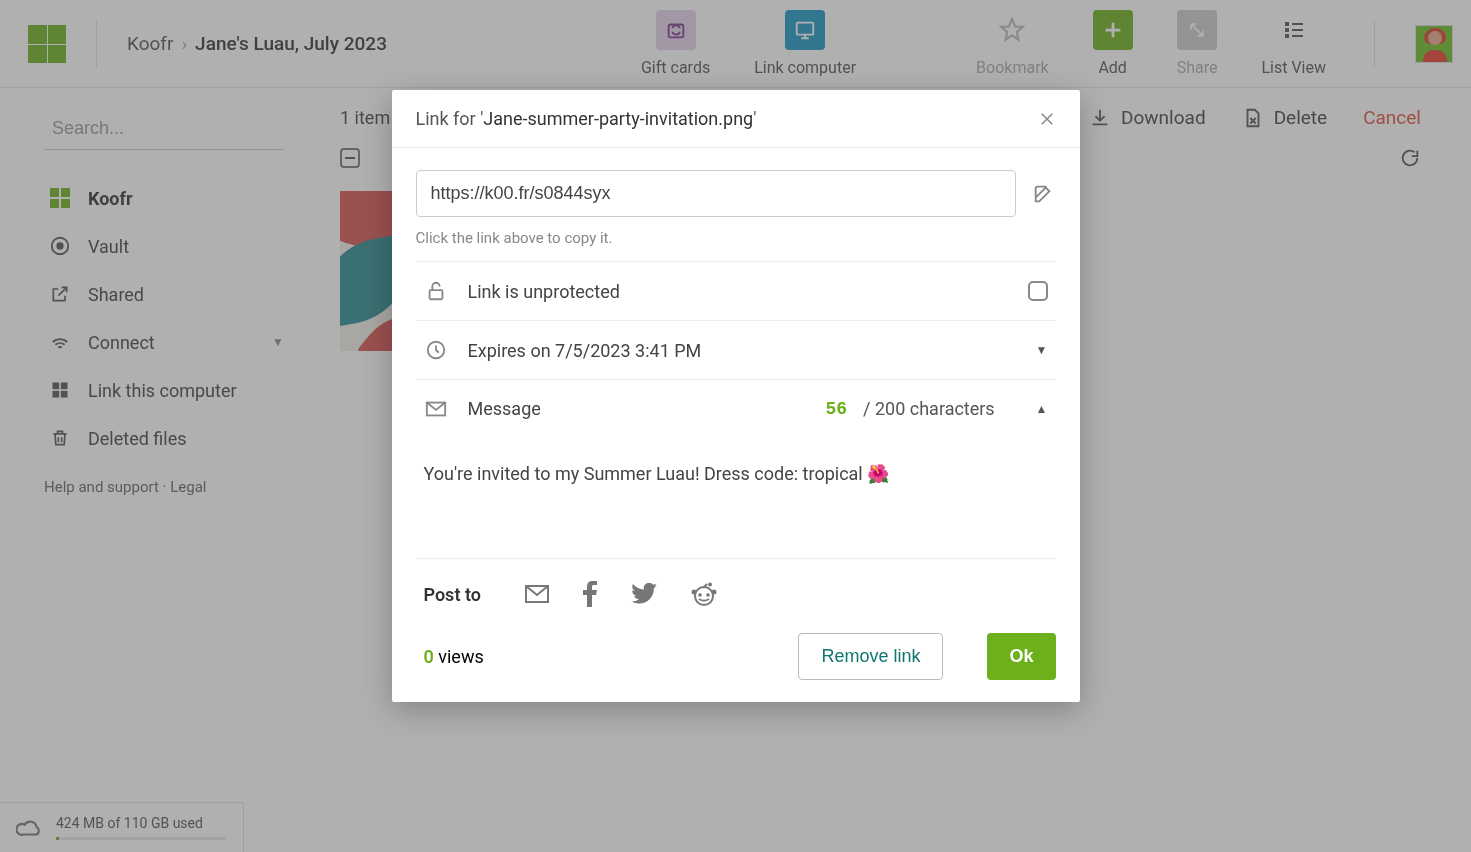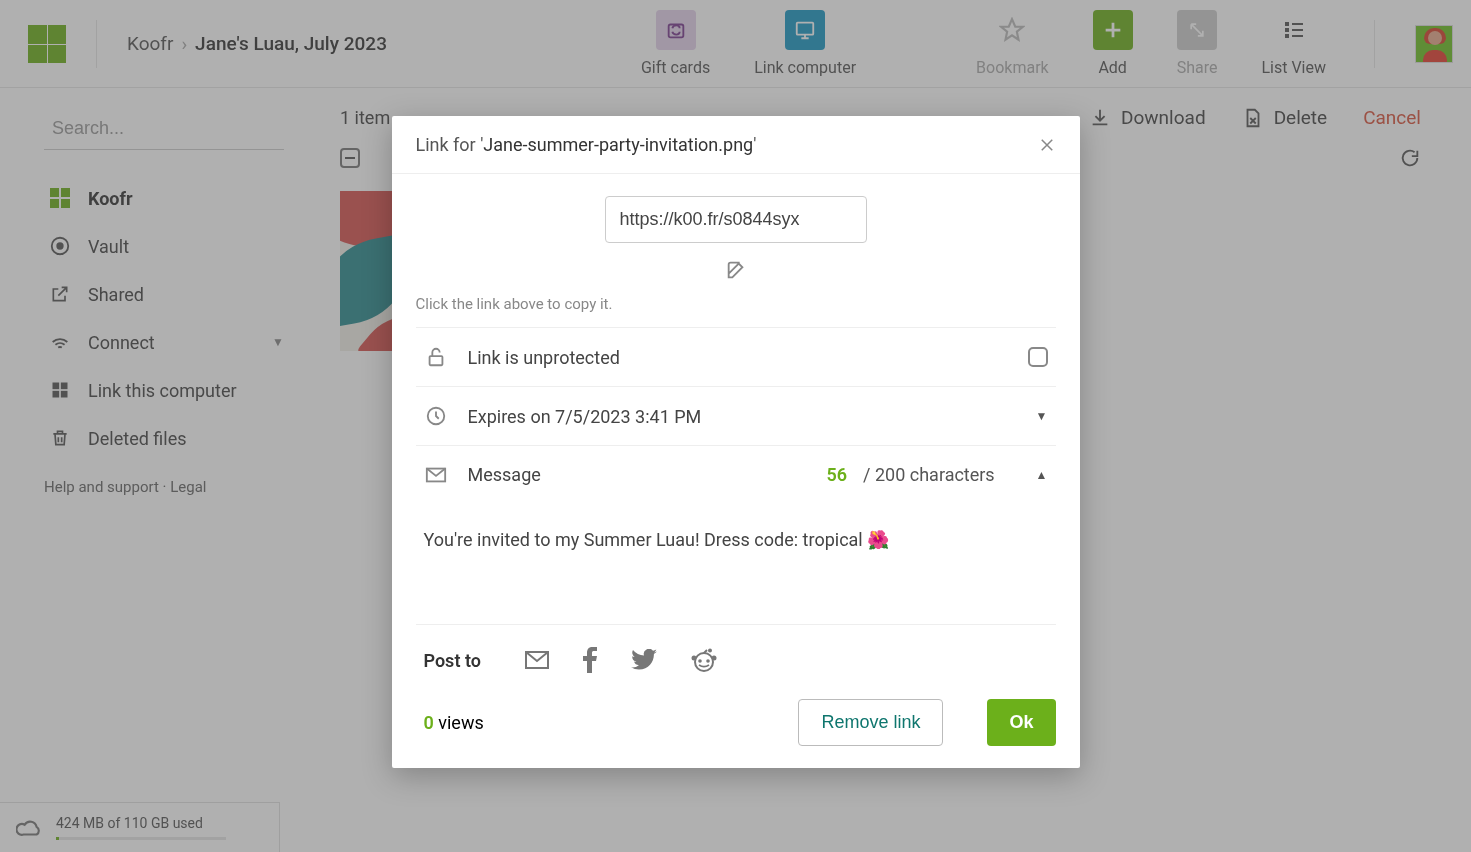--- a/index.html
+++ b/index.html
@@ -35,60 +35,60 @@
 .avatar .body { width:24px; height:14px; background:#e53c2e; position:absolute; bottom:-2px; left:7px; border-radius:10px 10px 0 0;}
 .sidebar { position:absolute; left:16px; top:88px; bottom:0; width:300px; padding:20px 28px;}
 .search { border:none; border-bottom:1px solid #ccc; font-size:18px; padding:10px 8px; width:240px; color:#333;}
 .search::placeholder{color:#999;}
 .nav { margin-top:28px; display:flex; flex-direction:column; gap:8px;}
 .nav-item { display:flex; align-items:center; gap:16px; padding:8px 4px; font-size:18px; color:#444; cursor:pointer;}
 .nav-item .nicon { width:24px; height:24px; display:flex; align-items:center; justify-content:center; color:#666;}
 .nav-item.koofr { font-weight:700; color:#333;}
 .nav-item .chev { margin-left:auto; color:#888; font-size:12px;}
 .help { margin-top:20px; color:#666; font-size:15px;}
-.storage { position:absolute; left:0; bottom:0; width:280px; border:1px solid #e0e0e0; border-left:none; border-bottom:none; padding:12px 16px; display:flex; align-items:center; gap:14px;}
+.storage { position:absolute; left:0; bottom:0; width:244px; border:1px solid #e0e0e0; border-left:none; border-bottom:none; padding:12px 16px; display:flex; align-items:center; gap:14px;}
 .storage .cloud { color:#777;}
 .storage .bar { height:3px; width:170px; background:#e5e5e5; position:relative; margin-top:6px;}
 .storage .bar .fill { height:100%; width:2%; background:#6cb01b;}
 .storage .txt { font-size:14px; color:#555;}
 .content { position:absolute; left:300px; top:88px; right:0; padding:18px 0 0 40px;}
 .content-top { display:flex; align-items:center; gap:20px; font-size:18px; color:#444; padding-right:50px;}
 .content-top .right-actions { margin-left:auto; display:flex; gap:36px; align-items:center;}
 .ra { display:flex; align-items:center; gap:10px; font-size:19px; cursor:pointer;}
 .ra.danger{ color:#d9533c;}
 .row2 { display:flex; align-items:center; padding:18px 50px 16px 0; }
 .sel-box { width:20px; height:20px; border:2px solid #777; border-radius:4px; display:flex; align-items:center; justify-content:center;}
 .sel-box .minus{ width:10px; height:2px; background:#555;}
 .reload { margin-left:auto; color:#555;}
 .thumb { width:160px; height:160px; background:#f0efe8; position:relative; overflow:hidden; margin-top:6px;}
 .leaf { position:absolute; width:90px; height:80px; border-radius:70% 10% 70% 10%;}
 .l1 { background:#d8524f; top:-20px; left:-10px; transform:rotate(20deg);}
 .l2 { background:#2a8a8f; top:50px; left:-20px; transform:rotate(-10deg);}
 .l3 { background:#d8524f; top:120px; left:30px; transform:rotate(40deg);}
 .l4 { background:#2a8a8f; top:-30px; left:80px; transform:rotate(-30deg);}
 
-.overlay { position:absolute; inset:0; background:rgba(80,80,80,0.45); display:flex; align-items:flex-start; justify-content:center; padding-top:116px;}
+.overlay { position:absolute; inset:0; background:rgba(80,80,80,0.45); display:flex; align-items:flex-start; justify-content:center; padding-top:90px;}
 .modal { width:688px; background:#fff; border-radius:2px; box-shadow:0 8px 30px rgba(0,0,0,0.25);}
 .modal-header { display:flex; align-items:center; padding:18px 24px; border-bottom:1px solid #eee;}
 .modal-header .title { font-size:18px; color:#555;}
 .modal-header .close { margin-left:auto; color:#888; cursor:pointer; font-size:20px;}
 .modal-body { padding:22px 24px 0 24px;}
 .section-title { font-size:19px; font-weight:600; color:#333; margin-bottom:14px;}
-.link-row { display:flex; align-items:center; gap:14px;flex-direction:column;}
+.link-row { display:flex; align-items:center; gap:14px;}
 .link-input { flex:1; border:1px solid #ccc; border-radius:4px; font-size:18px; padding:12px 14px; color:#444;}
 .edit-btn { width:26px; height:26px; color:#888; cursor:pointer; display:flex; align-items:center; justify-content:center;}
 .hint { color:#888; font-size:15px; margin-top:12px; padding-bottom:14px; border-bottom:1px solid #eee;}
 .mrow { display:flex; align-items:center; gap:20px; padding:18px 8px; border-bottom:1px solid #eee; color:#444; font-size:18px;}
 .mrow .micon{ width:24px; color:#888; display:flex; justify-content:center;}
 .mrow .rlabel { flex:1;}
 .mrow .rright { color:#555; display:flex; align-items:center; gap:16px;}
 .chk { width:20px; height:20px; border:2px solid #888; border-radius:5px;}
 .carret { font-size:12px; color:#555;}
 .char-count { color:#444;}
-.char-count .num { color:#6cb01b; font-weight:600;}
+.char-count .num { color:#6cb01b; font-weight:600;font-family:Liberation Mono, monospace;}
 .msg-text { padding:26px 8px 74px 8px; font-size:18px; color:#444; border-bottom:1px solid #eee;}
 .post-row { display:flex; align-items:center; gap:34px; padding:22px 8px;}
 .post-row .plabel{ font-size:18px; font-weight:600; color:#333; margin-right:10px;}
 .soc { color:#777; cursor:pointer;}
 .modal-footer { display:flex; align-items:center; padding:4px 24px 22px 32px;}
 .views { font-size:18px;}
 .views .n { color:#6cb01b; font-weight:600;}
 .btns { margin-left:auto; display:flex; gap:16px;}
 .btn { font-size:18px; padding:12px 22px; border-radius:4px; cursor:pointer;}
 .btn.outline { border:1px solid #bbb; background:#fff; color:#0f766e;}

